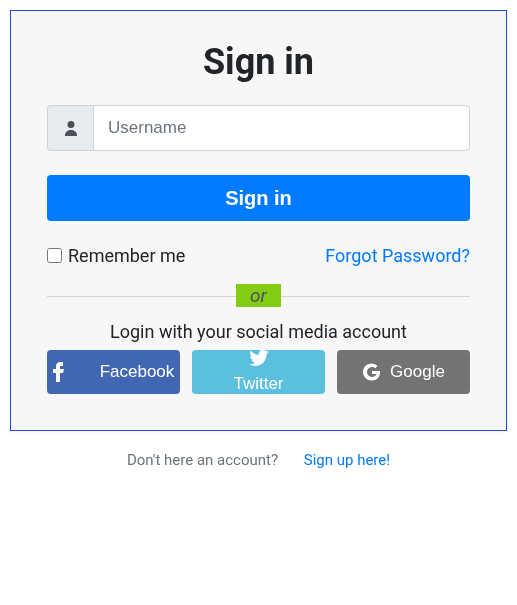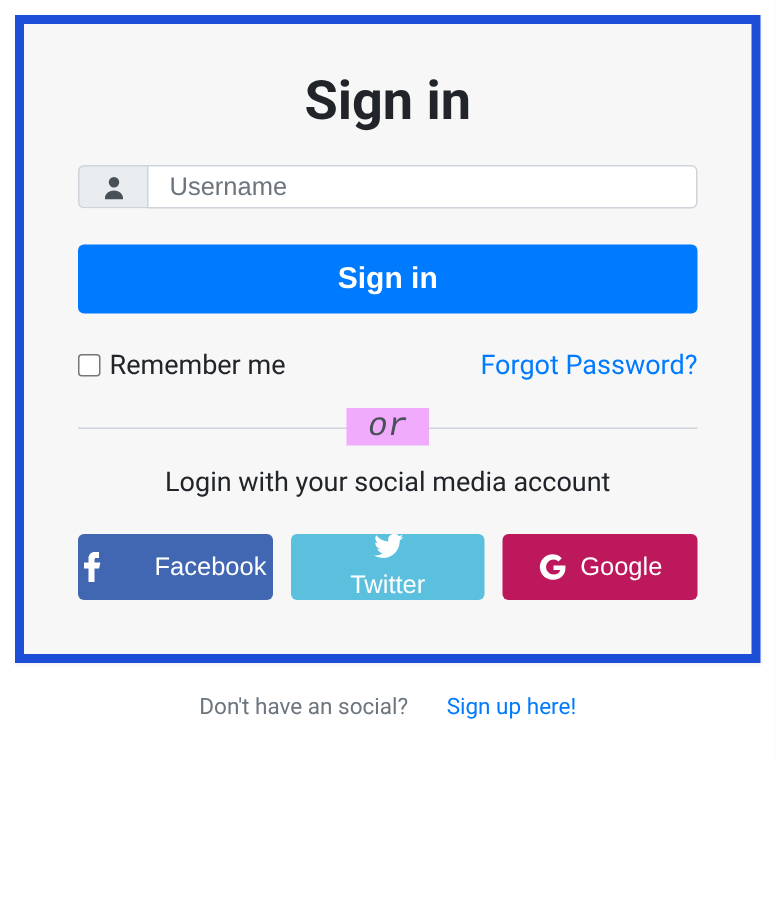--- a/index.html
+++ b/index.html
@@ -6,21 +6,21 @@
 body {
   font-family: -apple-system, BlinkMacSystemFont, "Segoe UI", Roboto, "Helvetica Neue", Arial, sans-serif;
   background: #fff;
   width: 517px;
   height: 605px;
   padding: 10px;
   color: #212529;
 }
 .card {
   background: #f7f7f7;
-  border: 6px solid #1d4ed8;
+  border: 1px solid #1d4ed8;
   box-shadow: 0 1px 3px rgba(0,0,0,0.06);
   padding: 30px 36px 36px;
 }
 .title {
   text-align: center;
   font-size: 36px;
   font-weight: 700;
   margin-bottom: 22px;
 }
 .input-group {
@@ -33,21 +33,21 @@
   border: 1px solid #ced4da;
   border-right: none;
   border-radius: 4px 0 0 4px;
   display: flex;
   align-items: center;
   justify-content: center;
   color: #495057;
 }
 .input-field {
   flex: 1;
-  height: 29px;
+  height: 46px;
   border: 1px solid #ced4da;
   border-radius: 0 4px 4px 0;
   padding: 0 14px;
   font-size: 17px;
   background: #fff;
   color: #495057;
 }
 .input-field::placeholder { color: #6c757d; }
 .btn-primary {
   width: 100%;
@@ -79,31 +79,30 @@
 }
 .divider::before {
   content: "";
   position: absolute;
   left: 0; right: 0; top: 50%;
   height: 1px;
   background: #ced4da;
 }
 .divider span {
   position: relative;
-  background: #f0abfc;
+  background: #84cc16;
   padding: 0 14px;
   font-style: italic;
   color: #495057;
-  font-size: 22px;
-  font-family: Liberation Mono, monospace;
+  font-size: 19px;
 }
 .social-text {
   text-align: center;
   font-size: 18px;
-  margin-bottom: 24px;
+  margin-bottom: 8px;
 }
 .social-row {
   display: flex;
   gap: 12px;
   justify-content: center;
 }
 .social-btn {
   flex: 1;
   height: 44px;
   border: none;
@@ -111,21 +110,21 @@
   color: #fff;
   font-size: 17px;
   display: flex;
   align-items: center;
   justify-content: center;
   gap: 8px;
   cursor: pointer;
 }
 .fb { background: #4267B2; gap: 36px; }
 .tw { background: #5bc0de; flex-direction: column; }
-.gg { background: #be185d; }
+.gg { background: #737373; }
 .footer {
   text-align: center;
   margin-top: 20px;
   font-size: 15px;
   color: #6c757d;
 }
 .footer a { color: #007bff; text-decoration: none; cursor: pointer; margin-left: 22px; }
 svg { display: block; }
 </style>
 </head>
@@ -182,14 +181,14 @@
         <svg width="20" height="18" viewBox="0 0 20 18" fill="#fff">
             <path d="M10 8v3h4.5c-.5 2-2.2 3-4.5 3a5 5 0 1 1 0-10c1.3 0 2.4.5 3.3 1.3l2.2-2.2A8.5 8.5 0 1 0 10 17.5c4.8 0 8-3.4 8-8 0-.5 0-1-.1-1.5H10z"></path>
           </svg>
       </span>
       <span>Google</span>
     </button>
   </div>
 </div>
 
 <p class="footer">
-  <span>Don't have an social? </span><a>Sign up here!</a>
+  <span>Don't here an account? </span><a>Sign up here!</a>
 </p>
 
 </body></html>

